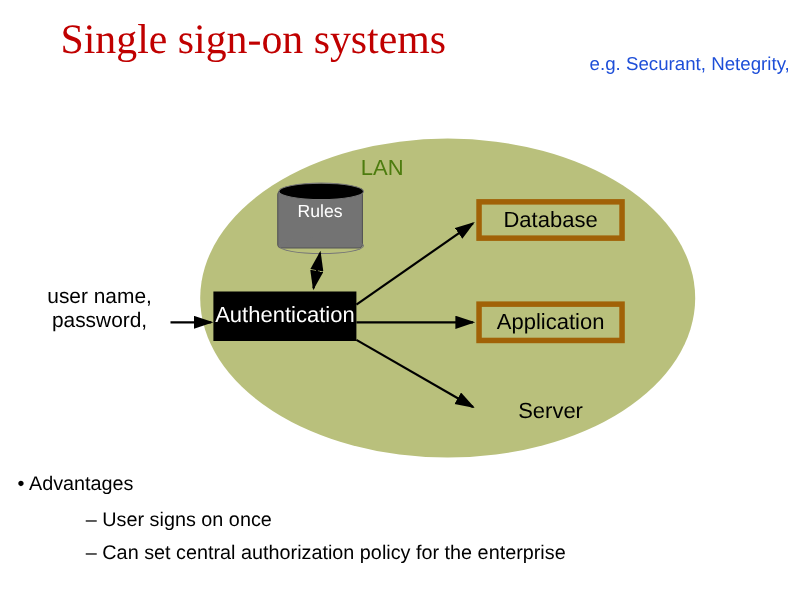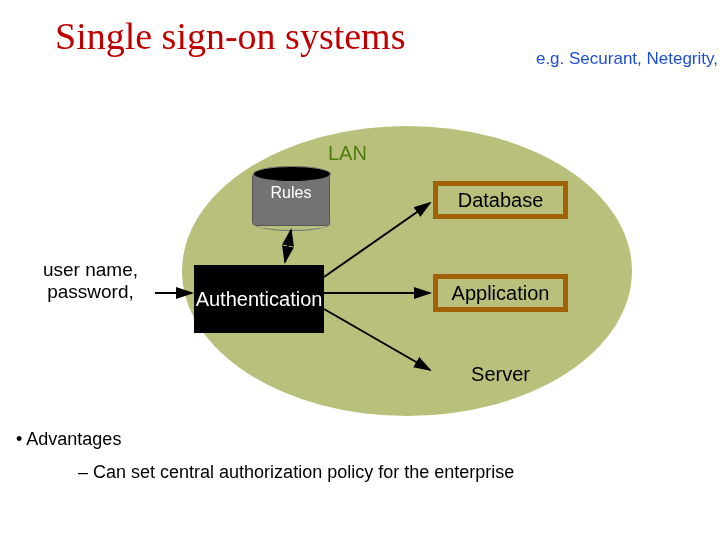--- a/index.html
+++ b/index.html
@@ -70,21 +70,21 @@
     border-radius: 50%;
     background: #000;
   }
   .rules-block::before { top: -8px; }
   .rules-block::after  { bottom: -6px; background: transparent; border-top: none; }
   .auth-block {
     position: absolute;
     left: 194px;
     top: 265px;
     width: 130px;
-    height: 68px;
+    height: 45px;
     background: #000;
     color: #fff;
     font-size: 20px;
     text-align: center;
     display: flex;
     align-items: center;
     justify-content: center;
     line-height: 1.05;
     box-sizing: border-box;
     padding: 2px 4px;
@@ -179,15 +179,16 @@
   <line x1="324" y1="277" x2="430" y2="203" stroke="#000" stroke-width="2" marker-end="url(#ah)"></line>
 
   <line x1="324" y1="293" x2="430" y2="293" stroke="#000" stroke-width="2" marker-end="url(#ah)"></line>
 
   <line x1="324" y1="309" x2="430" y2="370" stroke="#000" stroke-width="2" marker-end="url(#ah)"></line>
 </svg>
 
 <div class="bullets">
   <p class="adv"><span>Advantages</span></p>
   <ul>
+    <li><span>User signs on once</span></li>
     <li><span>Can set central authorization policy for the enterprise</span></li>
   </ul>
 </div>
 
 </body></html>

